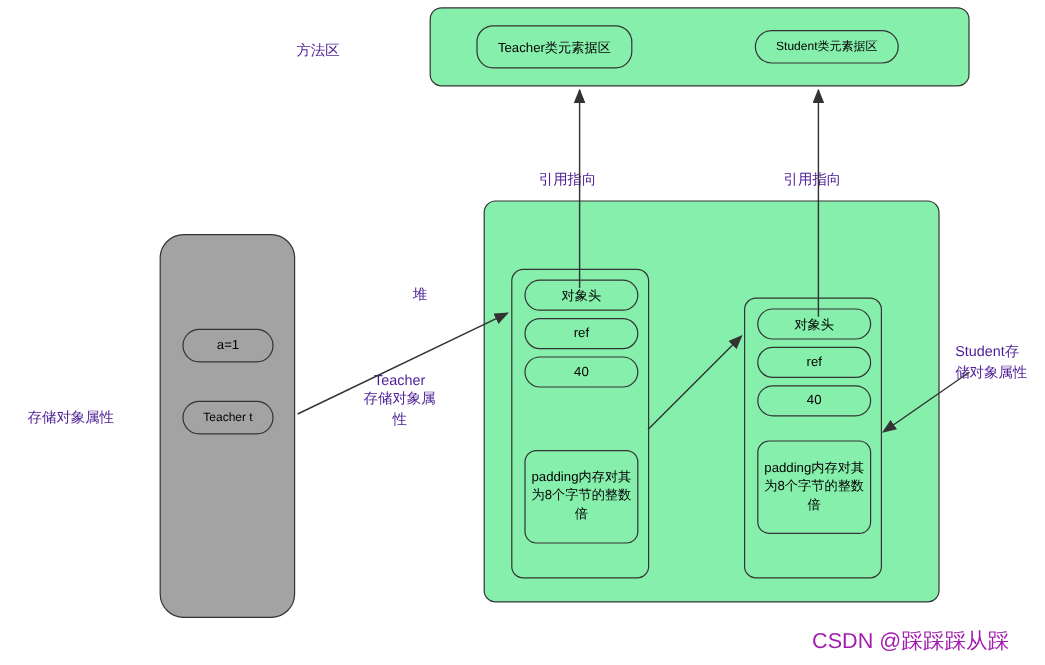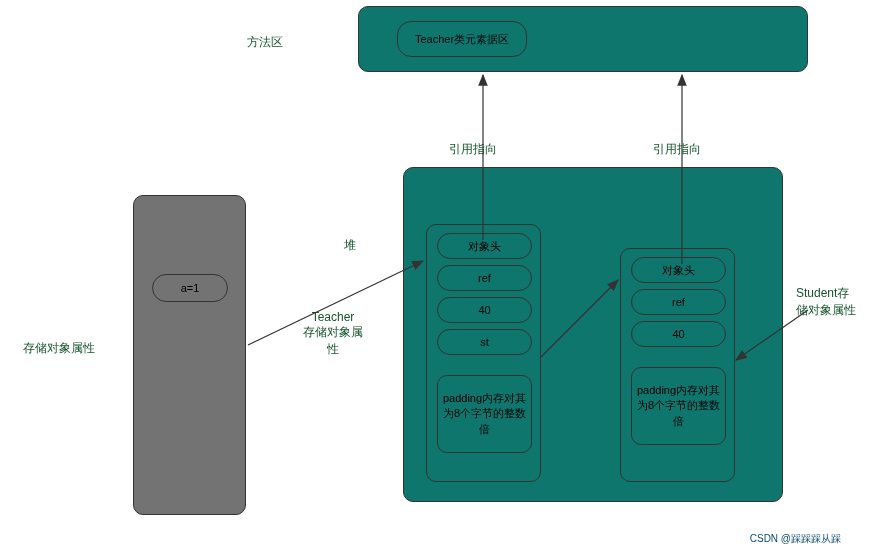--- a/index.html
+++ b/index.html
@@ -7,32 +7,32 @@
       width: 871px;
       height: 554px;
       position: relative;
       font-family: "Microsoft YaHei", Arial, sans-serif;
       background: white;
       overflow: hidden;
     }
     .label {
       position: absolute;
       font-size: 12px;
-      color: #14532d;
+      color: #4c1d95;
     }
     .box {
       position: absolute;
       border: 1px solid #333;
     }
     .green-box {
-      background: #737373;
-      border-radius: 10px;
+      background: #a3a3a3;
+      border-radius: 20px;
     }
     .yellow-box {
-      background: #0f766e;
+      background: #86efac;
       border-radius: 10px;
     }
     .pillbox {
       position: absolute;
       border: 1px solid #333;
       border-radius: 14px;
       display: flex;
       align-items: center;
       justify-content: center;
       font-size: 11px;
@@ -45,51 +45,52 @@
       border-radius: 10px;
     }
     svg.arrows {
       position: absolute;
       top: 0; left: 0;
       width: 871px; height: 554px;
       pointer-events: none;
     }
     .watermark {
       position: absolute;
-      font-size: 10px;
-      color: #0c4a6e;
+      font-size: 18px;
+      color: #a21caf;
     }
   </style>
 </head>
 <body>
 
 <div class="label" style="left:247px; top:34px;">方法区</div>
 <div class="label" style="left:344px; top:237px;">堆</div>
 <div class="label" style="left:23px; top:340px;">存储对象属性</div>
 <div class="label" style="left:449px; top:141px;">引用指向</div>
 <div class="label" style="left:653px; top:141px;">引用指向</div>
 <div class="label" style="left:298px; top:310px; white-space:pre-line; text-align:center; width:70px;">Teacher
 存储对象属性</div>
 <div class="label" style="left:796px; top:285px; width:62px;">Student存储对象属性</div>
 
 <div class="box yellow-box" style="left:358px; top:6px; width:450px; height:66px;">
   <div class="pillbox" style="left:38px; top:14px; width:130px; height:36px; padding:0 6px;">Teacher类元素据区</div>
+  <div class="pillbox" style="left:270px; top:18px; width:120px; height:28px; font-size:10px;">Student类元素据区</div>
 </div>
 
 <div class="box green-box" style="left:133px; top:195px; width:113px; height:320px;">
   <div class="pillbox" style="left:18px; top:78px; width:76px; height:28px;">a=1</div>
+  <div class="pillbox" style="left:18px; top:138px; width:76px; height:28px; font-size:10px;">Teacher t</div>
 </div>
 
 <div class="box yellow-box" style="left:403px; top:167px; width:380px; height:335px;">
 
   <div class="obj-container" style="left:22px; top:56px; width:115px; height:258px;">
     <div class="pillbox" style="left:10px; top:8px; width:95px; height:26px;">对象头</div>
     <div class="pillbox" style="left:10px; top:40px; width:95px; height:26px;">ref</div>
     <div class="pillbox" style="left:10px; top:72px; width:95px; height:26px;">40</div>
-    <div class="pillbox" style="left:10px; top:104px; width:95px; height:26px;">st</div>
     <div class="pillbox" style="left:10px; top:150px; width:95px; height:78px; border-radius:10px; line-height:1.4; padding:4px;">padding内存对其为8个字节的整数倍</div>
   </div>
 
   <div class="obj-container" style="left:216px; top:80px; width:115px; height:234px;">
     <div class="pillbox" style="left:10px; top:8px; width:95px; height:26px;">对象头</div>
     <div class="pillbox" style="left:10px; top:40px; width:95px; height:26px;">ref</div>
     <div class="pillbox" style="left:10px; top:72px; width:95px; height:26px;">40</div>
     <div class="pillbox" style="left:10px; top:118px; width:95px; height:78px; border-radius:10px; line-height:1.4; padding:4px;">padding内存对其为8个字节的整数倍</div>
   </div>
 </div>

